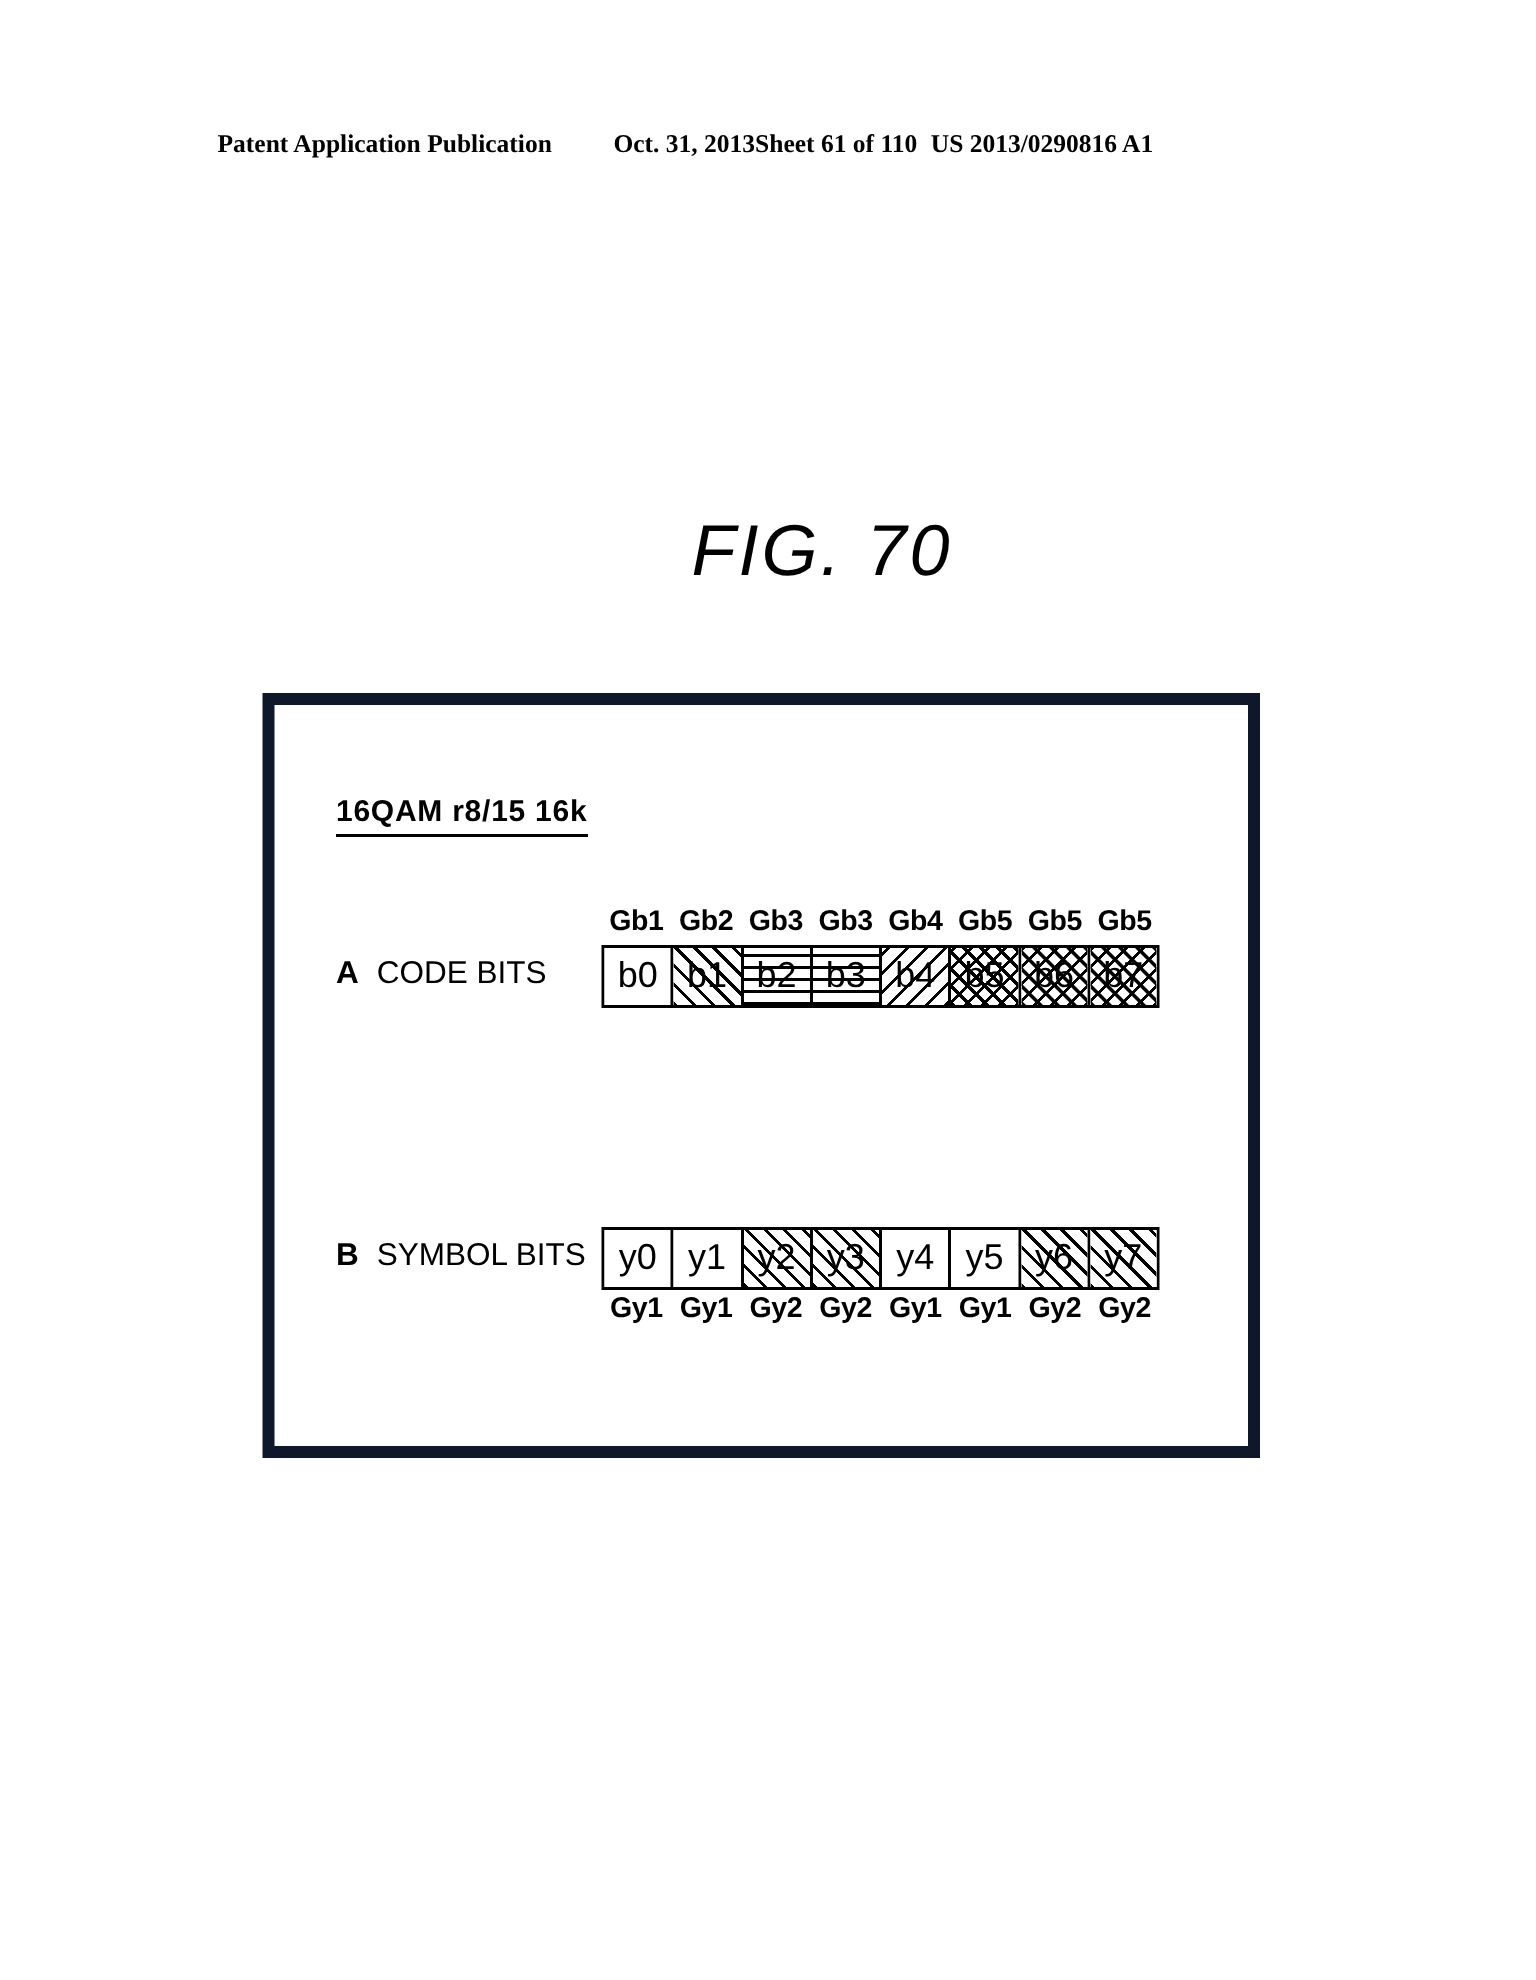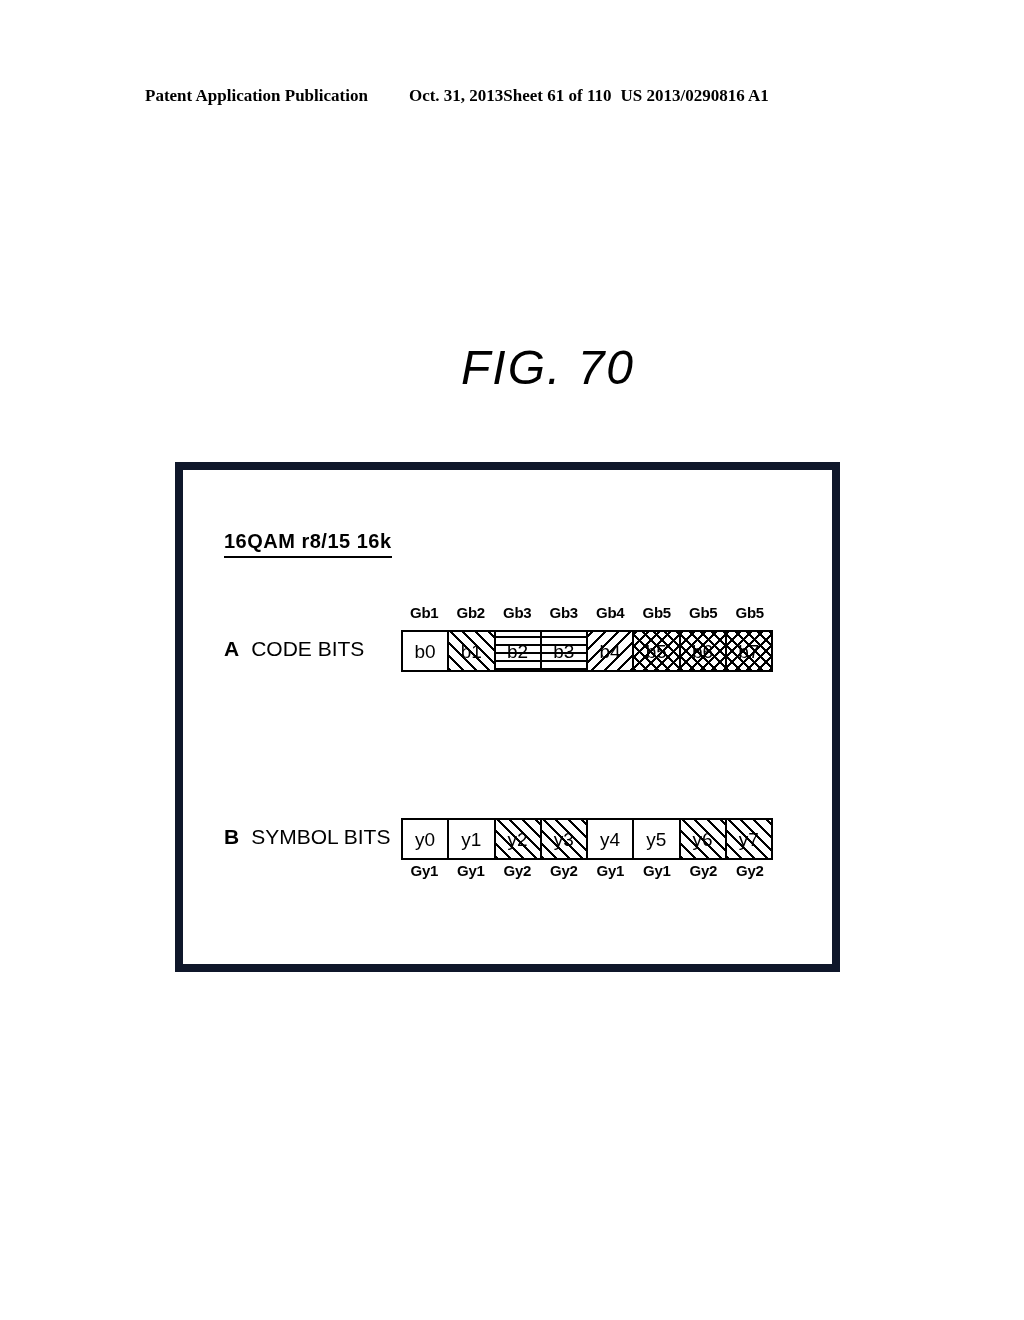--- a/index.html
+++ b/index.html
@@ -125,21 +125,21 @@
     align-items: center;
     justify-content: center;
     overflow: hidden;
   }
   .cell:last-child { border-right: none; }
 
   .cell-text {
     position: relative;
     z-index: 2;
     font-family: "Liberation Sans", sans-serif;
-    font-size: 19px;
+    font-size: 24px;
     line-height: 1;
     color: #000;
   }
 
   
   .hatch {
     position: absolute;
     inset: 0;
     z-index: 1;
   }
@@ -185,21 +185,21 @@
     display: flex;
   }
   .row-a .group-strip { top: -1px; }
   .row-b .group-strip { top: 57px; }
 
   .group-cell {
     flex: 1 1 0;
     text-align: center;
     font-family: "Liberation Sans", sans-serif;
     font-weight: bold;
-    font-size: 15px;
+    font-size: 19px;
     line-height: 1.2;
     letter-spacing: -0.3px;
   }
 </style>
 </head>
 <body>
 
 <div class="page-header">
   <span class="ph-pub">Patent Application Publication</span>
   <span class="ph-date">Oct. 31, 2013</span>

